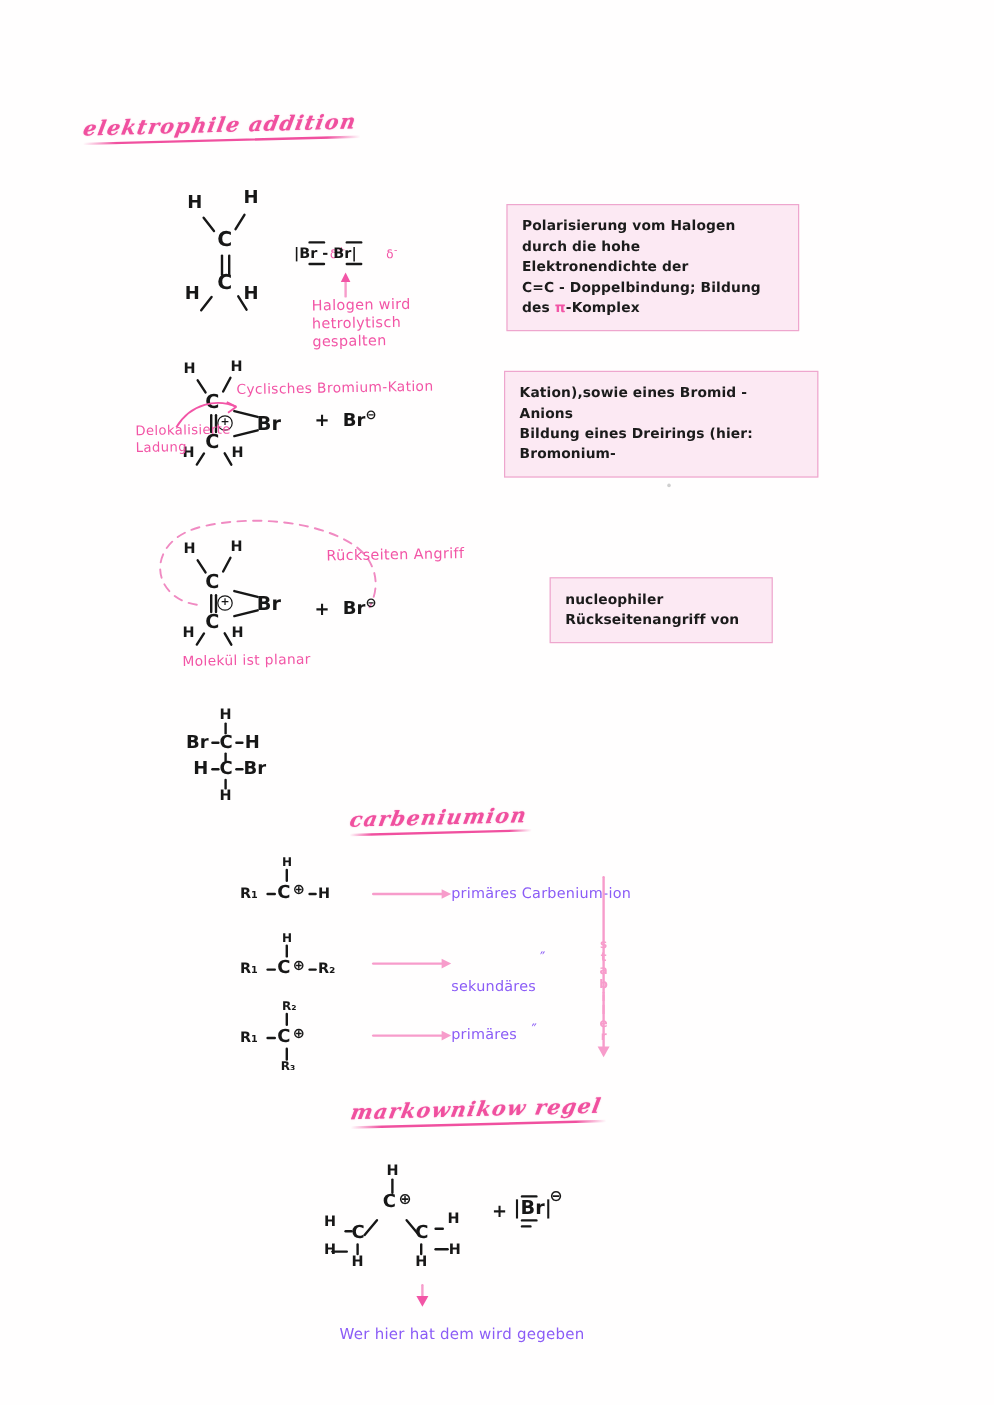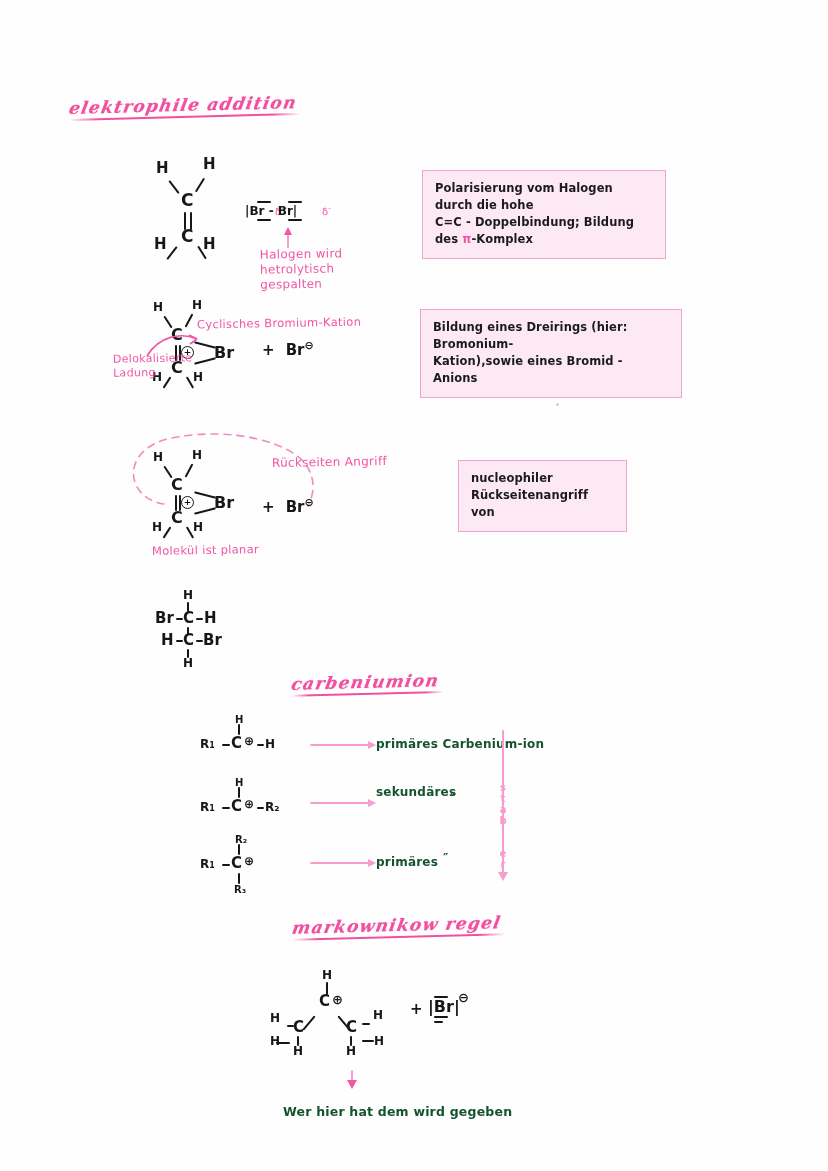--- a/index.html
+++ b/index.html
@@ -127,22 +127,22 @@
   }
 
   .dashed-arc {
     position: absolute;
     pointer-events: none;
   }
   .caption-bold {
     position: absolute;
     font-family: "DejaVu Sans", sans-serif;
     font-size: 12px;
-    font-weight: 700;
-    color: #14532d;
+    font-weight: 400;
+    color: #8b5cf6;
     letter-spacing: .2px;
     white-space: nowrap;
   }
   .charge-circle {
     position: absolute;
     border: 1.6px solid #171717;
     border-radius: 50%;
     color: #171717;
     font-size: 9px;
     font-weight: 700;
@@ -190,20 +190,21 @@
   </div>
 
   <div class="parrow-line" style="left:287px; top:234px; width:2px; height:14px;"></div>
   <div class="parrow-head head-up" style="left:284px; top:227px;"></div>
   <div class="abs hand-pink" style="left:260px; top:247px;">Halogen wird
 hetrolytisch
 gespalten</div>
 
   <div class="infobox" style="left:422px; top:170px; width:244px;">
     <div>Polarisierung vom Halogen durch die hohe</div>
+    <div>Elektronendichte der</div>
     <div><span>C=C - Doppelbindung; Bildung des </span><span class="pi">π</span><span>-Komplex</span></div>
   </div>
 
   <div class="abs" style="left:140px; top:298px; width:120px; height:92px;">
     <div class="abs atom sm" style="left:13px; top:2px;">H</div>
     <div class="abs atom sm" style="left:52px; top:0px;">H</div>
     <div class="bond" style="left:27px; top:17px; width:2px; height:14px; transform:rotate(-33deg);"></div>
     <div class="bond" style="left:48px; top:15px; width:2px; height:15px; transform:rotate(28deg);"></div>
     <div class="abs atom" style="left:31px; top:29px; font-size:16px;">C</div>
     <div class="bond v" style="left:35px; top:47px; height:16px;"></div>
@@ -227,22 +228,22 @@
     <path d="M2,26 C14,6 36,2 52,9" fill="none" stroke="#f255a6" stroke-width="1.6"></path>
     <path d="M52,9 L44,5 M52,9 L45,14" fill="none" stroke="#f255a6" stroke-width="1.6"></path>
   </svg>
 
   <div class="abs" style="left:262px; top:338px;">
     <span class="atom" style="font-size:15px;">+</span>
     <span class="atom" style="font-size:15px; margin-left:6px;">Br</span><span class="atom xs" style="font-size:11px; vertical-align:super;">⊖</span>
   </div>
 
   <div class="infobox" style="left:420px; top:309px; width:262px;">
+    <div>Kation),sowie eines Bromid - Anions</div>
     <div>Bildung eines Dreirings (hier: Bromonium-</div>
-    <div>Kation),sowie eines Bromid - Anions</div>
   </div>
 
   <div class="dot" style="left:556px; top:403px; width:3px; height:3px;"></div>
 
   <svg class="dashed-arc" style="left:112px; top:428px;" width="265" height="85" viewBox="0 0 265 85">
     <path d="M52,76 C12,70 8,20 60,10 C118,-2 182,14 196,40 C205,56 200,70 196,78" fill="none" stroke="#f08ac2" stroke-width="1.6" stroke-dasharray="7 6" stroke-linecap="round"></path>
   </svg>
 
   <div class="abs" style="left:140px; top:448px; width:120px; height:92px;">
     <div class="abs atom sm" style="left:13px; top:2px;">H</div>
@@ -264,21 +265,21 @@
   </div>
 
   <div class="abs hand-pink" style="left:272px; top:455px; font-size:12px;">Rückseiten Angriff</div>
   <div class="abs hand-pink" style="left:152px; top:543px; font-size:11.5px;">Molekül ist planar</div>
 
   <div class="abs" style="left:262px; top:495px;">
     <span class="atom" style="font-size:15px;">+</span>
     <span class="atom" style="font-size:15px; margin-left:6px;">Br</span><span class="atom xs" style="font-size:11px; vertical-align:super;">⊖</span>
   </div>
 
-  <div class="infobox" style="left:458px; top:460px; width:169px;">
+  <div class="infobox" style="left:458px; top:481px; width:186px;">
     <div>nucleophiler Rückseitenangriff von</div>
   </div>
 
   <div class="abs" style="left:155px; top:588px; width:110px; height:72px;">
     <div class="abs atom sm" style="left:28px; top:0px;">H</div>
     <div class="bond v" style="left:32px; top:14px; height:10px;"></div>
     <div class="abs atom" style="left:0px; top:23px; font-size:15px;">Br</div>
     <div class="bond h" style="left:21px; top:30px; width:7px;"></div>
     <div class="abs atom" style="left:28px; top:23px; font-size:15px;">C</div>
     <div class="bond h" style="left:41px; top:30px; width:7px;"></div>
@@ -314,21 +315,21 @@
     <div class="bond v" style="left:38px; top:12px; height:11px;"></div>
     <div class="abs atom sm" style="left:0px; top:25px;"><span>R</span><span style="font-size:8px;">1</span></div>
     <div class="bond h" style="left:22px; top:32px; width:8px;"></div>
     <div class="abs atom" style="left:31px; top:24px; font-size:15px;">C</div>
     <div class="abs atom xs" style="left:44px; top:22px; font-size:12px;">⊕</div>
     <div class="bond h" style="left:57px; top:32px; width:7px;"></div>
     <div class="abs atom sm" style="left:65px; top:25px;">R₂</div>
   </div>
   <div class="parrow-line" style="left:310px; top:802px; width:60px; height:2px;"></div>
   <div class="parrow-head head-right" style="left:368px; top:799px;"></div>
-  <div class="abs caption-bold" style="left:376px; top:785px;">sekundäres</div>
+  <div class="abs caption-bold" style="left:376px; top:815px;">sekundäres</div>
   <div class="abs caption-bold" style="left:450px; top:791px;">″</div>
 
   <div class="abs" style="left:200px; top:832px; width:110px; height:58px;">
     <div class="abs atom xs" style="left:35px; top:0px;">R₂</div>
     <div class="bond v" style="left:38px; top:12px; height:11px;"></div>
     <div class="abs atom sm" style="left:0px; top:25px;"><span>R</span><span style="font-size:8px;">1</span></div>
     <div class="bond h" style="left:22px; top:32px; width:8px;"></div>
     <div class="abs atom" style="left:31px; top:24px; font-size:15px;">C</div>
     <div class="abs atom xs" style="left:44px; top:22px; font-size:12px;">⊕</div>
     <div class="bond v" style="left:38px; top:41px; height:11px;"></div>

